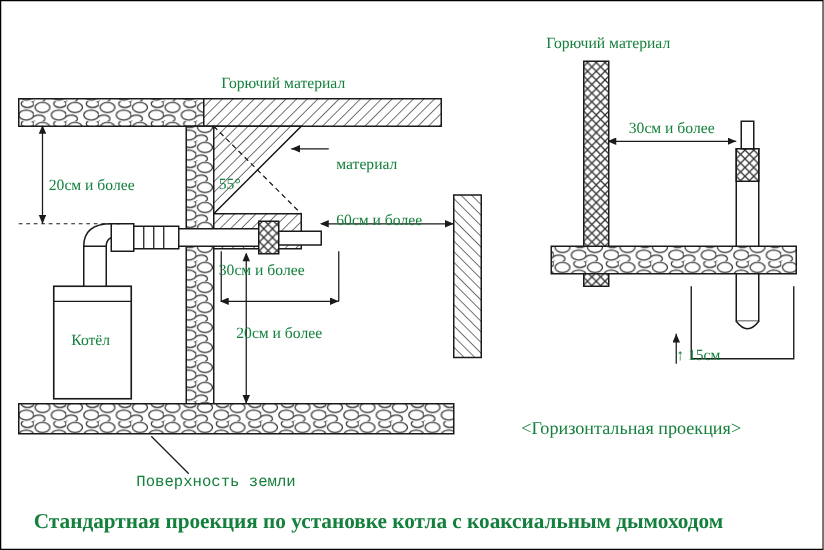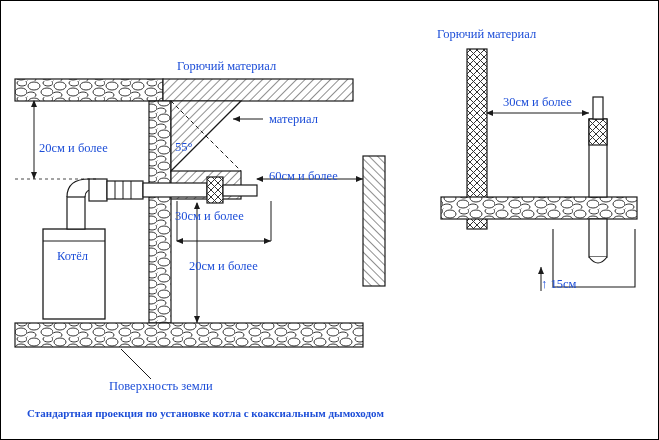--- a/index.html
+++ b/index.html
@@ -23,29 +23,29 @@
     position: absolute;
     left: 0;
     top: 0;
     width: 659px;
     height: 440px;
   }
   .lbl {
     position: absolute;
     font-family: "Liberation Serif", serif;
     font-size: 12.5px;
-    color: #1d4ed8;
+    color: #15803d;
     white-space: nowrap;
     line-height: 1.15;
   }
   .lbl.big {
     font-size: 14.5px;
   }
   .lbl.title {
-    font-size: 11px;
+    font-size: 17px;
     font-weight: bold;
   }
 </style>
 </head>
 <body>
 
 <div id="root">
 
   <svg id="diagram" viewBox="0 0 659 440">
     <defs>
@@ -145,38 +145,39 @@
 
     <line x1="486" y1="112" x2="588" y2="112" stroke="#1a1a1a" stroke-width="1" marker-start="url(#arrowStart)" marker-end="url(#arrow)"></line>
 
     <line x1="540" y1="290" x2="540" y2="266" stroke="#1a1a1a" stroke-width="1" marker-end="url(#arrow)"></line>
 
     <line x1="14" y1="402" x2="645" y2="402" stroke="#ffffff" stroke-width="0"></line>
   </svg>
 
   <div class="lbl" style="left:176px; top:58px;">Горючий материал</div>
 
-  <div class="lbl" style="left:268px; top:111px;text-align:right;">материал</div>
+  <div class="lbl" style="left:268px; top:123px;text-align:right;">материал</div>
 
   <div class="lbl" style="left:174px; top:139px;">55°</div>
 
   <div class="lbl" style="left:38px; top:140px;">20см и более</div>
 
   <div class="lbl" style="left:174px; top:208px;">30см и более</div>
 
   <div class="lbl" style="left:188px; top:258px;">20см и более</div>
 
   <div class="lbl" style="left:268px; top:168px;text-align:right;">60см и более</div>
 
-  <div class="lbl" style="left:56px; top:248px;text-align:center;">Котёл</div>
+  <div class="lbl" style="left:56px; top:264px;text-align:center;">Котёл</div>
 
-  <div class="lbl" style="left:108px; top:378px;">Поверхность земли</div>
+  <div class="lbl" style="left:108px; top:378px;font-family:Liberation Mono, monospace;">Поверхность земли</div>
 
   <div class="lbl" style="left:436px; top:26px;">Горючий материал</div>
 
   <div class="lbl" style="left:502px; top:94px;">30см и более</div>
 
   <div class="lbl" style="left:540px; top:276px;">↑ 15см</div>
 
+  <div class="lbl big" style="left:416px; top:334px;">&lt;Горизонтальная проекция&gt;</div>
 
   <div class="lbl title" style="left:26px; top:406px;">Стандартная проекция по установке котла с коаксиальным дымоходом</div>
 
 </div>
 
 </body></html>

